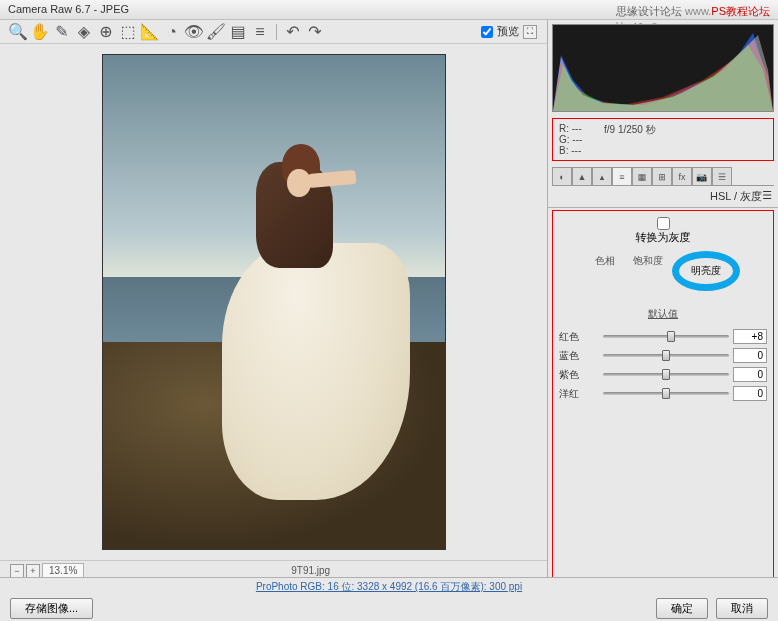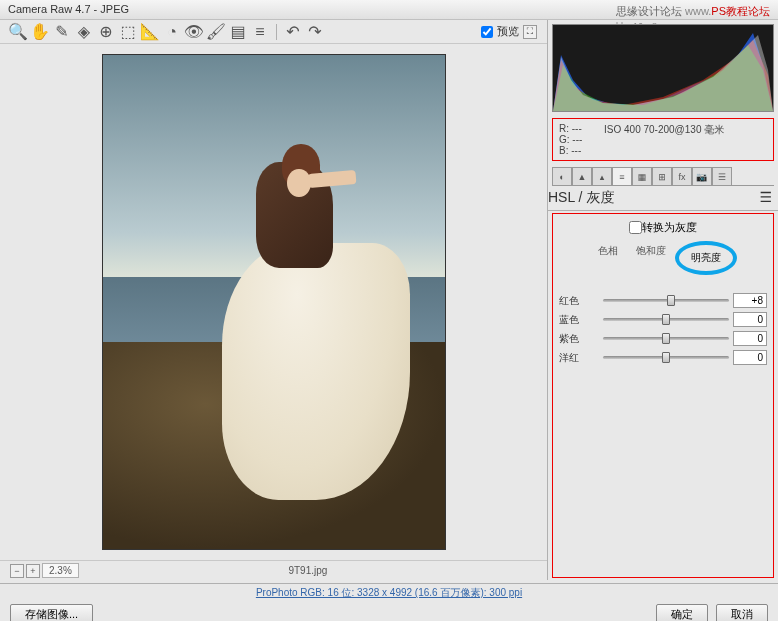--- a/index.html
+++ b/index.html
@@ -33,44 +33,44 @@
 .filename{margin:4px auto;}
 .right-panel { width: 230px; background:#e8e8e8; display:flex; flex-direction:column; font-size:11px; }
 .histogram{height:88px;margin:4px;border:1px solid #888;background:#1a1a1a;position:relative;overflow:hidden;}
 .histo-svg{width:100%;height:100%;}
 .rgb-info{border:1px solid #e00;margin:2px 4px;padding:4px 6px;font-size:10px;color:#444;display:flex;}
 .rgb-left{width:45px;}
 .rgb-right{flex:1;line-height:1.4;}
 .panel-tabs{display:flex;gap:0;margin:4px 4px 0;border-bottom:1px solid #999;}
 .ptab{width:20px;height:18px;border:1px solid #999;border-bottom:none;background:#ddd;display:flex;align-items:center;justify-content:center;font-size:9px;color:#555;cursor:pointer;}
 .ptab.active{background:#f0f0f0;}
-.panel-title{text-align:left;font-size:14px;padding:3px 0;border-bottom:1px solid #b0b0b0;color:#333;}
+.panel-title{text-align:right;font-size:11px;padding:3px 0;border-bottom:1px solid #b0b0b0;color:#333;}
 .panel-body{flex:1;border:1px solid #e00;margin:2px 4px;padding:4px 2px;overflow:hidden;}
-.grayscale-chk{display:flex;align-items:center;justify-content:center;gap:0;padding:2px 0 6px;}
+.grayscale-chk{display:flex;align-items:center;justify-content:flex-end;gap:0;padding:2px 0 6px;flex-direction:column;}
 .sub-tabs{display:flex;justify-content:center;gap:0;margin-bottom:16px;}
 .subtab{padding:2px 8px;font-size:10px;color:#555;cursor:pointer;border:1px solid transparent;}
 .subtab.active{color:#000;}
-.subtab-circle{border:4px solid #0ea5e9;border-radius:50%;padding:6px 12px;}
+.subtab-circle{border:7px solid #0ea5e9;border-radius:50%;padding:6px 12px;}
 .default-txt{text-align:center;font-size:10px;color:#555;text-decoration:underline;padding-bottom:6px;}
 .slider-row{display:flex;align-items:center;padding:2px 4px;gap:4px;}
 .slider-label{width:40px;font-size:10px;color:#333;}
 .slider-track{flex:1;height:14px;position:relative;display:flex;align-items:center;}
 .slider-bar{height:3px;width:100%;background:linear-gradient(#888,#ccc);border-radius:2px;position:relative;}
 .slider-thumb{position:absolute;top:-4px;width:8px;height:11px;background:linear-gradient(#f0f0f0,#c0c0c0);border:1px solid #666;border-radius:1px;transform:translateX(-50%);}
 .slider-val{width:34px;height:15px;border:1px solid #999;background:#fff;font-size:10px;text-align:right;padding:0 3px;line-height:14px;}
-.footer{position:absolute;bottom:0;left:0;right:0;height:38px;background:#e8e8e8;border-top:1px solid #b0b0b0;}
+.footer{position:absolute;bottom:0;left:0;right:0;height:44px;background:#e8e8e8;border-top:1px solid #b0b0b0;}
 .profile-info{text-align:center;font-size:10px;color:#36a;text-decoration:underline;padding:2px 0;}
 .footer-btns{display:flex;padding:2px 10px;align-items:center;}
 .btn{border:1px solid #888;background:linear-gradient(#f8f8f8,#ddd);padding:2px 14px;font-size:11px;cursor:pointer;border-radius:2px;}
 .btn-right{margin-left:auto;display:flex;gap:8px;}
 </style>
 </head>
 <body>
 
-<div class="title-bar">Camera Raw 4.7 - JPEG</div>
+<div class="title-bar">Camera Raw 6.7 - JPEG</div>
 <div class="watermark">
   <span>思缘设计论坛</span> <span class="grey">www.</span><span class="red">PS教程论坛</span><br>
   <span class="grey" style="font-size:9px;">bbs.16xx8.com</span>
 </div>
 
 <div class="main-area">
   <div class="left-panel">
     <div class="toolbar">
       <span class="tool-icon">🔍</span>
       <span class="tool-icon">✋</span>
@@ -104,21 +104,21 @@
             <div class="head"></div>
             <div class="face"></div>
             <div class="arm"></div>
           </div>
       </div>
     </div>
     <div class="bottom-info">
       <div class="zoom-ctrl">
         <span class="tiny-btn">−</span>
         <span class="tiny-btn">+</span>
-        <span class="zoom-val">2.3%</span>
+        <span class="zoom-val">13.1%</span>
       </div>
       <span class="filename">9T91.jpg</span>
     </div>
   </div>
 
   <div class="right-panel">
     <div class="histogram">
       <svg class="histo-svg" viewBox="0 0 220 86" preserveAspectRatio="none">
         <path d="M0,86 L8,30 L20,55 L35,72 L55,78 L80,80 L110,74 L140,60 L165,50 L185,30 L200,8 L210,40 L220,86 Z" fill="#2255cc" opacity="0.9"></path>
         <path d="M0,86 L8,35 L20,60 L40,75 L70,80 L110,72 L150,55 L180,35 L200,15 L215,50 L220,86 Z" fill="#cc3322" opacity="0.6"></path>
@@ -126,21 +126,21 @@
         <path d="M0,86 L8,32 L18,55 L30,70 L50,78 L80,80 L120,72 L160,52 L190,25 L205,10 L215,45 L220,86 Z" fill="#f0f0f0" opacity="0.4"></path>
       </svg>
     </div>
     <div class="rgb-info">
       <div class="rgb-left">
         <div><span>R:</span> <span>---</span></div>
         <div><span>G:</span> <span>---</span></div>
         <div><span>B:</span> <span>---</span></div>
       </div>
       <div class="rgb-right">
-        <div>ISO 400  70-200@130 毫米</div>
+        <div>f/9  1/250 秒</div>
       </div>
     </div>
     <div class="panel-tabs">
       <div class="ptab">◐</div>
       <div class="ptab">▲</div>
       <div class="ptab">▴</div>
       <div class="ptab active">≡</div>
       <div class="ptab">▦</div>
       <div class="ptab">⊞</div>
       <div class="ptab">fx</div>
@@ -151,20 +151,21 @@
     <div class="panel-body">
       <div class="grayscale-chk">
         <input type="checkbox" style="">
         <span>转换为灰度</span>
       </div>
       <div class="sub-tabs">
         <span class="subtab">色相</span>
         <span class="subtab">饱和度</span>
         <span class="subtab active subtab-circle">明亮度</span>
       </div>
+      <div class="default-txt">默认值</div>
       <div id="sliders-container">
           <div class="slider-row">
             <span class="slider-label">红色</span>
             <div class="slider-track">
               <div class="slider-bar">
                 <div class="slider-thumb" style="left:54%"></div>
               </div>
             </div>
             <div class="slider-val">+8</div>
           </div>

